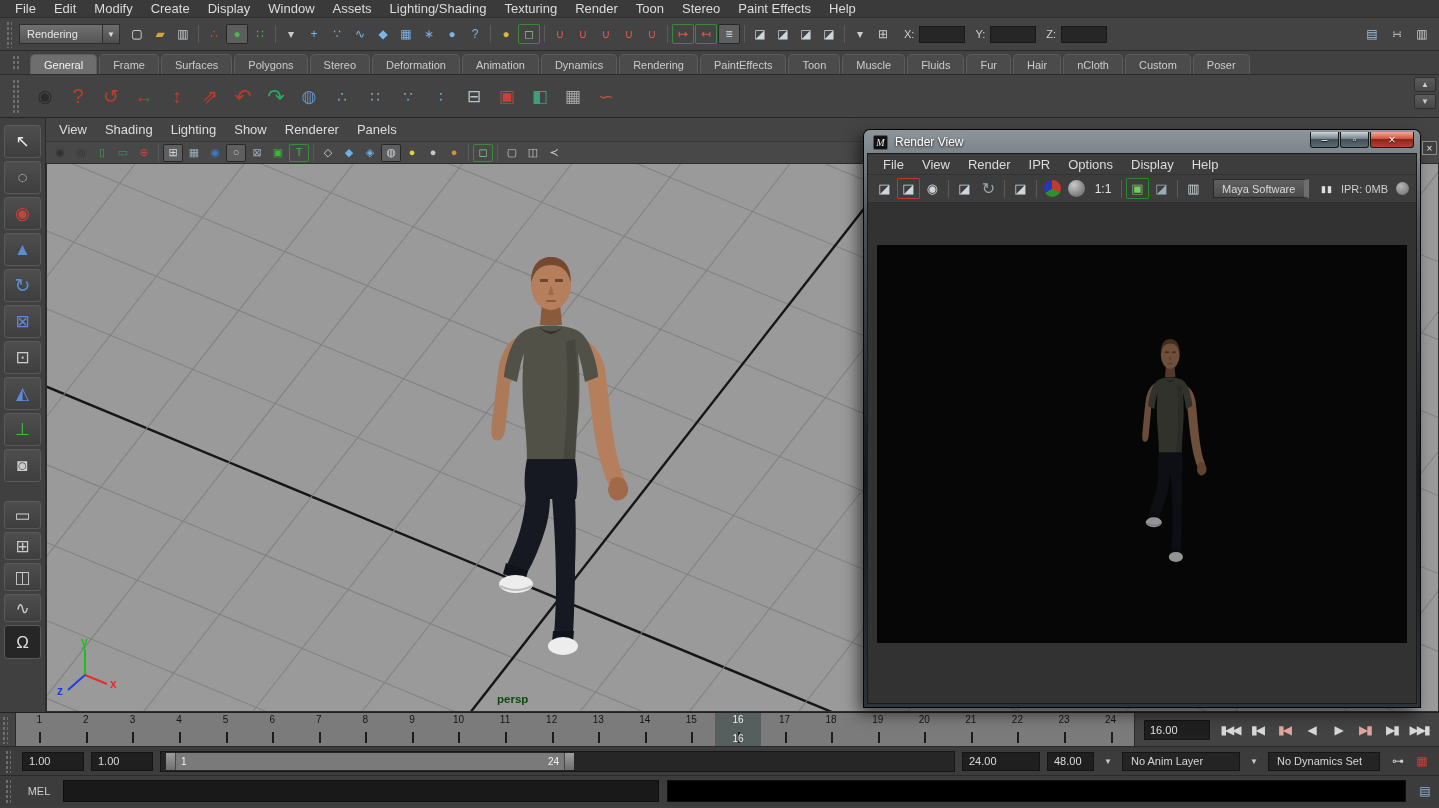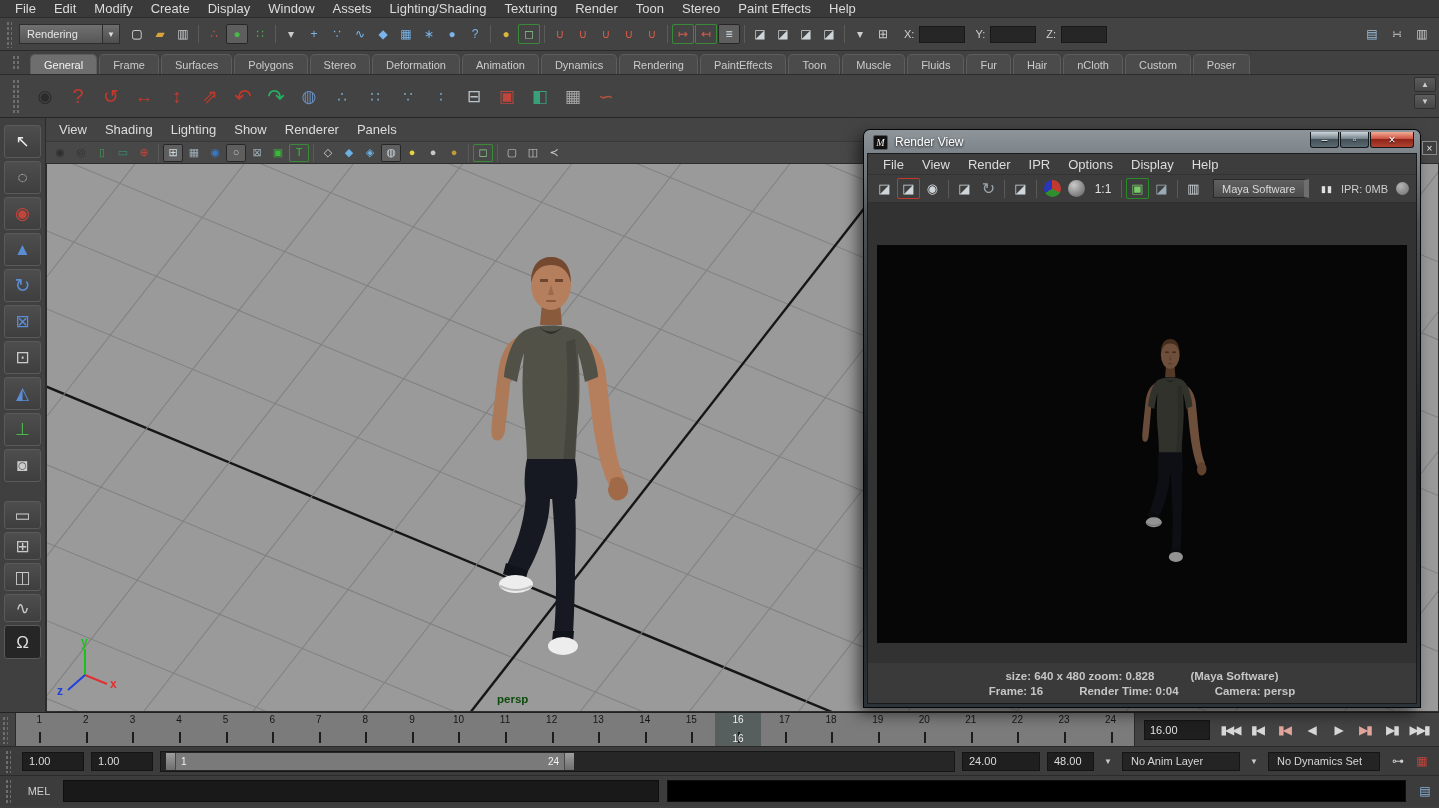--- a/index.html
+++ b/index.html
@@ -436,31 +436,20 @@
         </div>
         <div class="rw-canvas">
           <div class="rw-image">
             <svg width="530" height="398">
               <g style="filter:brightness(0.62) saturate(0.92)">
                 <use href="#character" transform="translate(250,84) scale(0.47,0.56)"></use>
               </g>
             </svg>
           </div>
         </div>
-        <div class="rw-status">
-          <span class="l">
-            <span>size: 640 x 480 zoom: 0.828</span>
-            <span>(Maya Software)</span>
-          </span>
-          <span class="l">
-            <span>Frame: 16</span>
-            <span>Render Time: 0:04</span>
-            <span>Camera: persp</span>
-          </span>
-        </div>
       </div>
     </div>
   </div>
 
   <div id="time-slider">
     <span class="grip"></span>
     <div id="frames">
         <div class="frame">
           <span class="fnum">1</span>
           <span class="ftick"></span>

